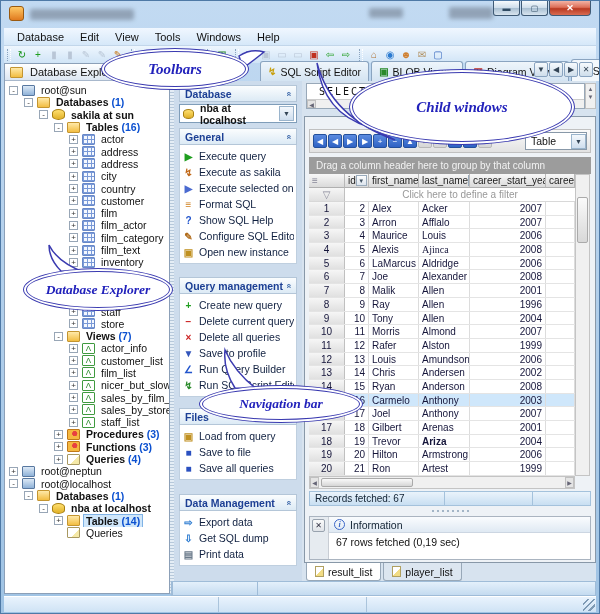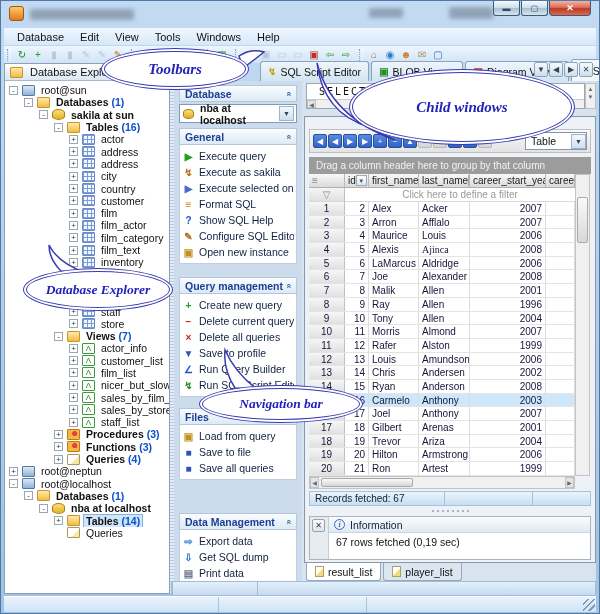--- a/index.html
+++ b/index.html
@@ -610,21 +610,21 @@
           <div class="nav-item">
             <span class="nic" style="color: rgb(42, 80, 192);">■</span>
             <span>Save to file</span>
           </div>
           <div class="nav-item">
             <span class="nic" style="color: rgb(42, 80, 192);">■</span>
             <span>Save all queries</span>
           </div>
         </div>
     </div>
-    <div class="nsec" id="sec3" style="top:432px">
+    <div class="nsec" id="sec3" style="top:413px">
       <div class="nav-header">
         <span>Data Management</span>
         <span class="chev">«</span>
         </div>
       <div class="nav-items">
           <div class="nav-item">
             <span class="nic" style="color: rgb(42, 122, 208);">⇨</span>
             <span>Export data</span>
           </div>
           <div class="nav-item">
@@ -831,21 +831,21 @@
           <div class="gc num" style="width: 24px; color: rgb(21, 21, 58);">18</div>
           <div class="gc" style="width: 50px; color: rgb(21, 21, 58);">Gilbert</div>
           <div class="gc" style="width: 51px; color: rgb(21, 21, 58);">Arenas</div>
           <div class="gc num" style="width: 76px; color: rgb(21, 21, 58);">2001</div>
           <div class="gc" style="width: 29px; color: rgb(21, 21, 58);"></div>
         </div>
         <div class="grow">
           <div class="gc rn" style="width: 36px; color: rgb(21, 21, 58);">18</div>
           <div class="gc num" style="width: 24px; color: rgb(21, 21, 58);">19</div>
           <div class="gc" style="width: 50px; color: rgb(21, 21, 58);">Trevor</div>
-          <div class="gc" style="width: 51px; color: rgb(21, 21, 58);">Ariza</div>
+          <div class="gc" style="width: 51px; color: rgb(21, 21, 58); font-weight: bold;">Ariza</div>
           <div class="gc num" style="width: 76px; color: rgb(21, 21, 58);">2004</div>
           <div class="gc" style="width: 29px; color: rgb(21, 21, 58);"></div>
         </div>
         <div class="grow">
           <div class="gc rn" style="width: 36px; color: rgb(21, 21, 58);">19</div>
           <div class="gc num" style="width: 24px; color: rgb(21, 21, 58);">20</div>
           <div class="gc" style="width: 50px; color: rgb(21, 21, 58);">Hilton</div>
           <div class="gc" style="width: 51px; color: rgb(21, 21, 58);">Armstrong</div>
           <div class="gc num" style="width: 76px; color: rgb(21, 21, 58);">2006</div>
           <div class="gc" style="width: 29px; color: rgb(21, 21, 58);"></div>

